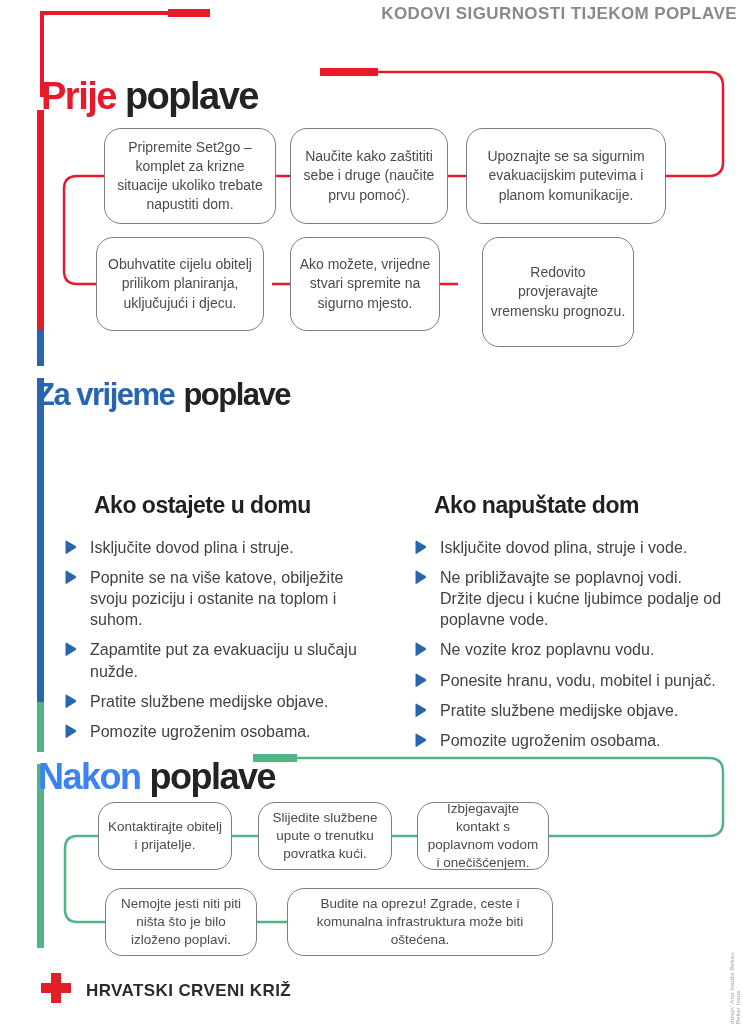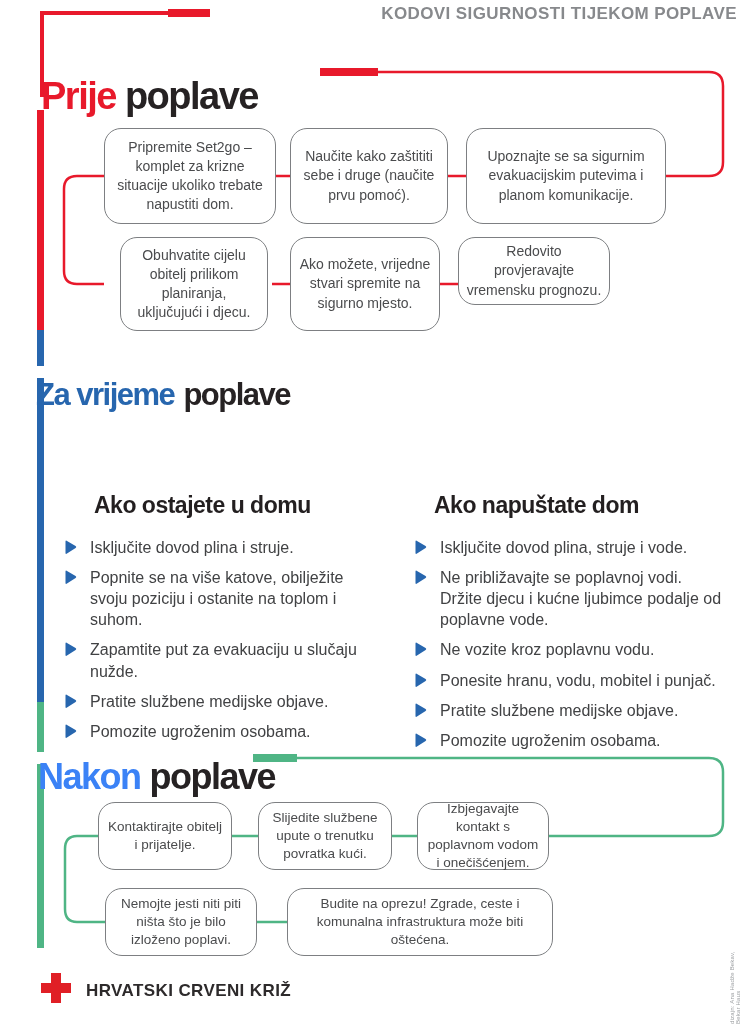--- a/index.html
+++ b/index.html
@@ -91,27 +91,27 @@
 
   <div class="box" style="left:104px;top:128px;width:172px;height:96px;">
       <p>Pripremite Set2go – komplet za krizne situacije ukoliko trebate napustiti dom.</p>
     </div>
   <div class="box" style="left:290px;top:128px;width:158px;height:96px;">
       <p>Naučite kako zaštititi sebe i druge (naučite prvu pomoć).</p>
     </div>
   <div class="box" style="left:466px;top:128px;width:200px;height:96px;">
       <p>Upoznajte se sa sigurnim evakuacijskim putevima i planom komunikacije.</p>
     </div>
-  <div class="box" style="left:120px;top:237px;width:148px;height:94px;">
+  <div class="box" style="left:96px;top:237px;width:168px;height:94px;">
       <p>Obuhvatite cijelu obitelj prilikom planiranja, uključujući i djecu.</p>
     </div>
   <div class="box" style="left:290px;top:237px;width:150px;height:94px;">
       <p>Ako možete, vrijedne stvari spremite na sigurno mjesto.</p>
     </div>
-  <div class="box" style="left:458px;top:237px;width:152px;height:68px;">
+  <div class="box" style="left:482px;top:237px;width:152px;height:110px;">
       <p>Redovito provjeravajte vremensku prognozu.</p>
     </div>
 
   <h1 class="big-head head-during"><span class="accent">Za vrijeme</span><span class="rest">poplave</span></h1>
 
   <div class="col-title left">Ako ostajete u domu</div>
   <div class="col-title right">Ako napuštate dom</div>
 
   <ul class="checklist left">
     <li>

